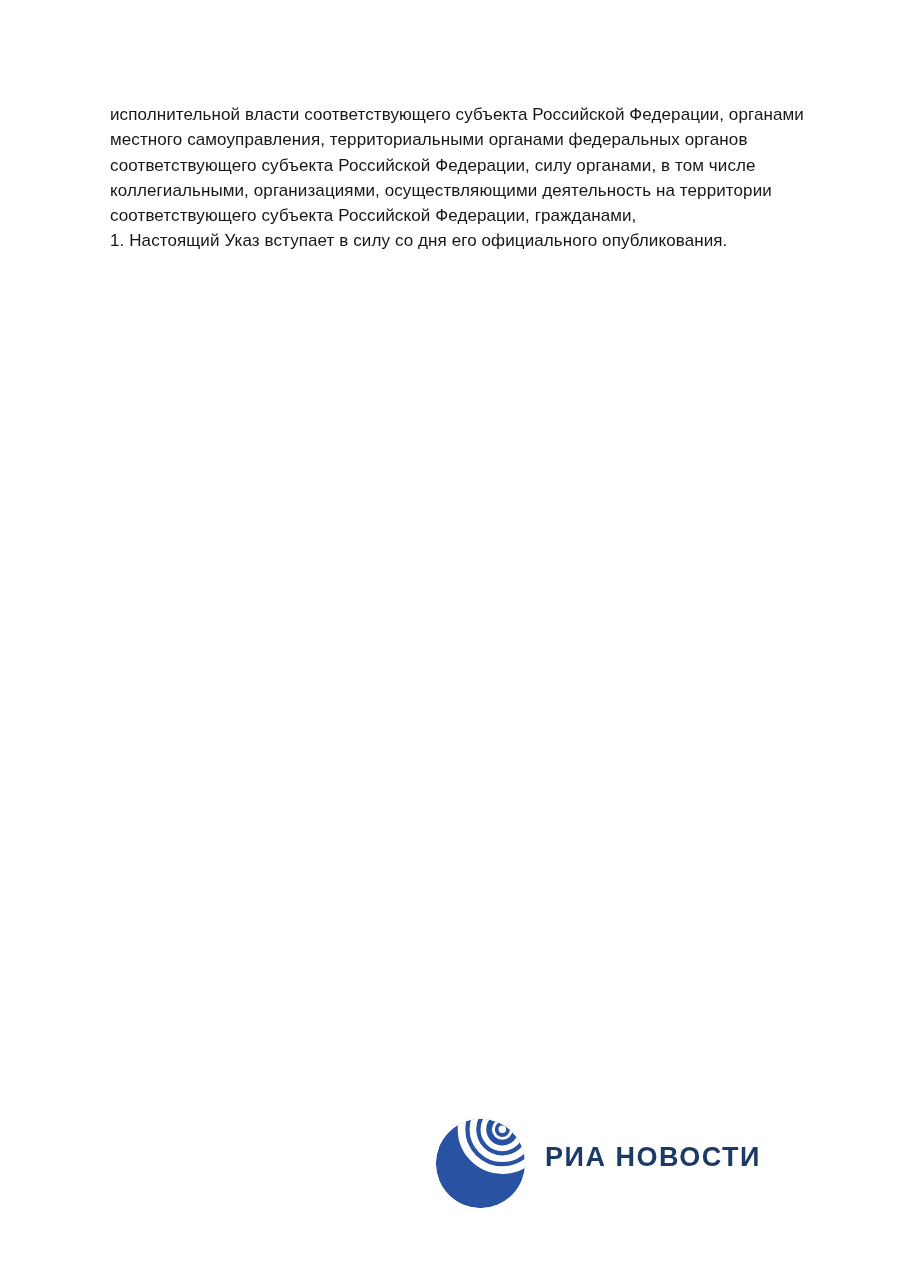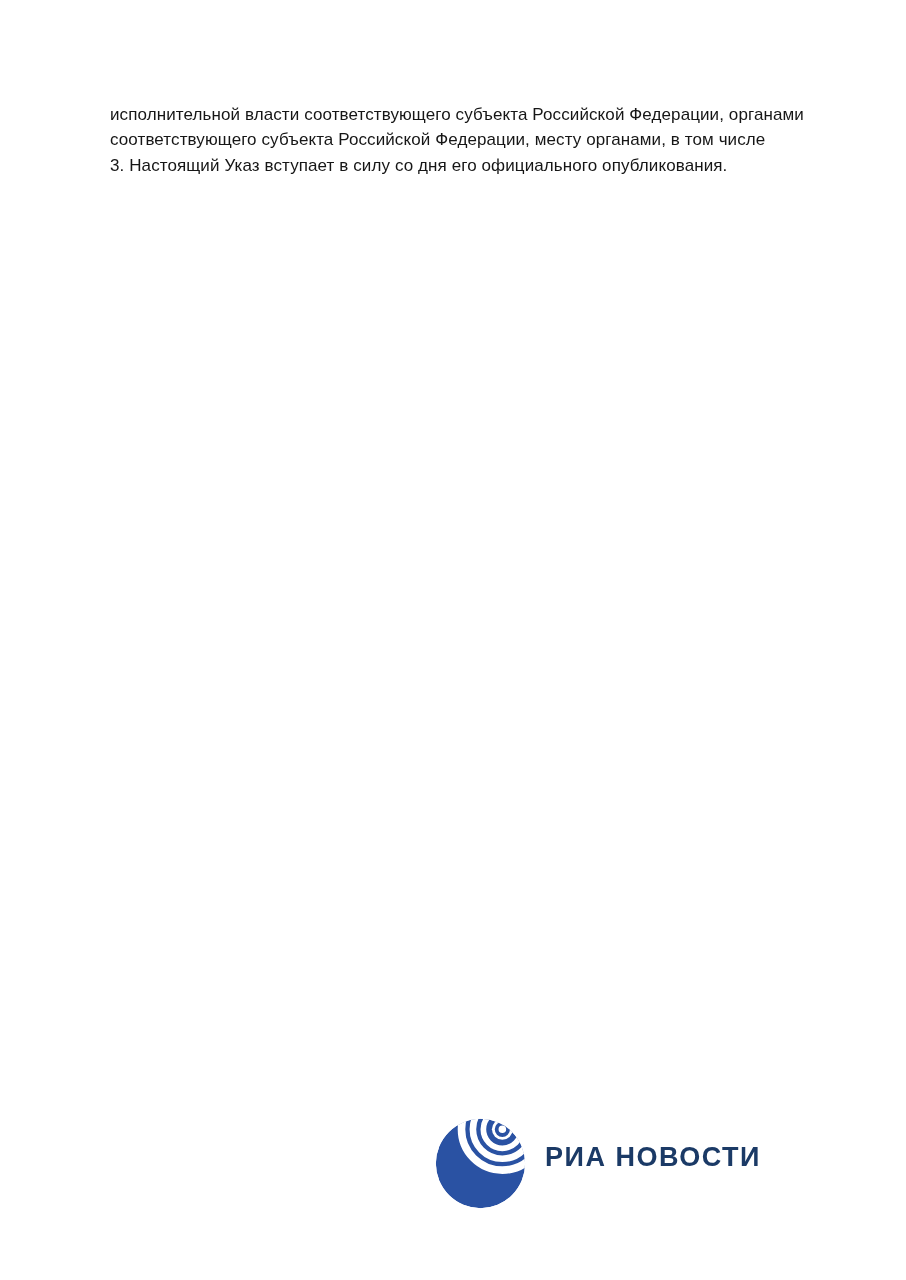--- a/index.html
+++ b/index.html
@@ -50,22 +50,25 @@
     white-space: nowrap;
   }
 </style>
 </head>
 <body>
 
 <div class="page">
 
   <div class="doc-text">
     <div class="doc-line">исполнительной власти соответствующего субъекта Российской Федерации, органами</div>
-    <div class="doc-line">соответствующего субъекта Российской Федерации, месту органами, в том числе</div>
-    <div class="doc-line">3. Настоящий Указ вступает в силу со дня его официального опубликования.</div>
+    <div class="doc-line">местного самоуправления, территориальными органами федеральных органов</div>
+    <div class="doc-line">соответствующего субъекта Российской Федерации, силу органами, в том числе</div>
+    <div class="doc-line">коллегиальными, организациями, осуществляющими деятельность на территории</div>
+    <div class="doc-line">соответствующего субъекта Российской Федерации, гражданами,</div>
+    <div class="doc-line">1. Настоящий Указ вступает в силу со дня его официального опубликования.</div>
   </div>
 
   <div class="logo">
     <svg class="logo-globe" viewBox="0 0 100 100" aria-hidden="true">
       <defs>
         <clipPath id="globeClip">
           <circle cx="50" cy="50" r="47"></circle>
         </clipPath>
       </defs>
       <g clip-path="url(#globeClip)">

